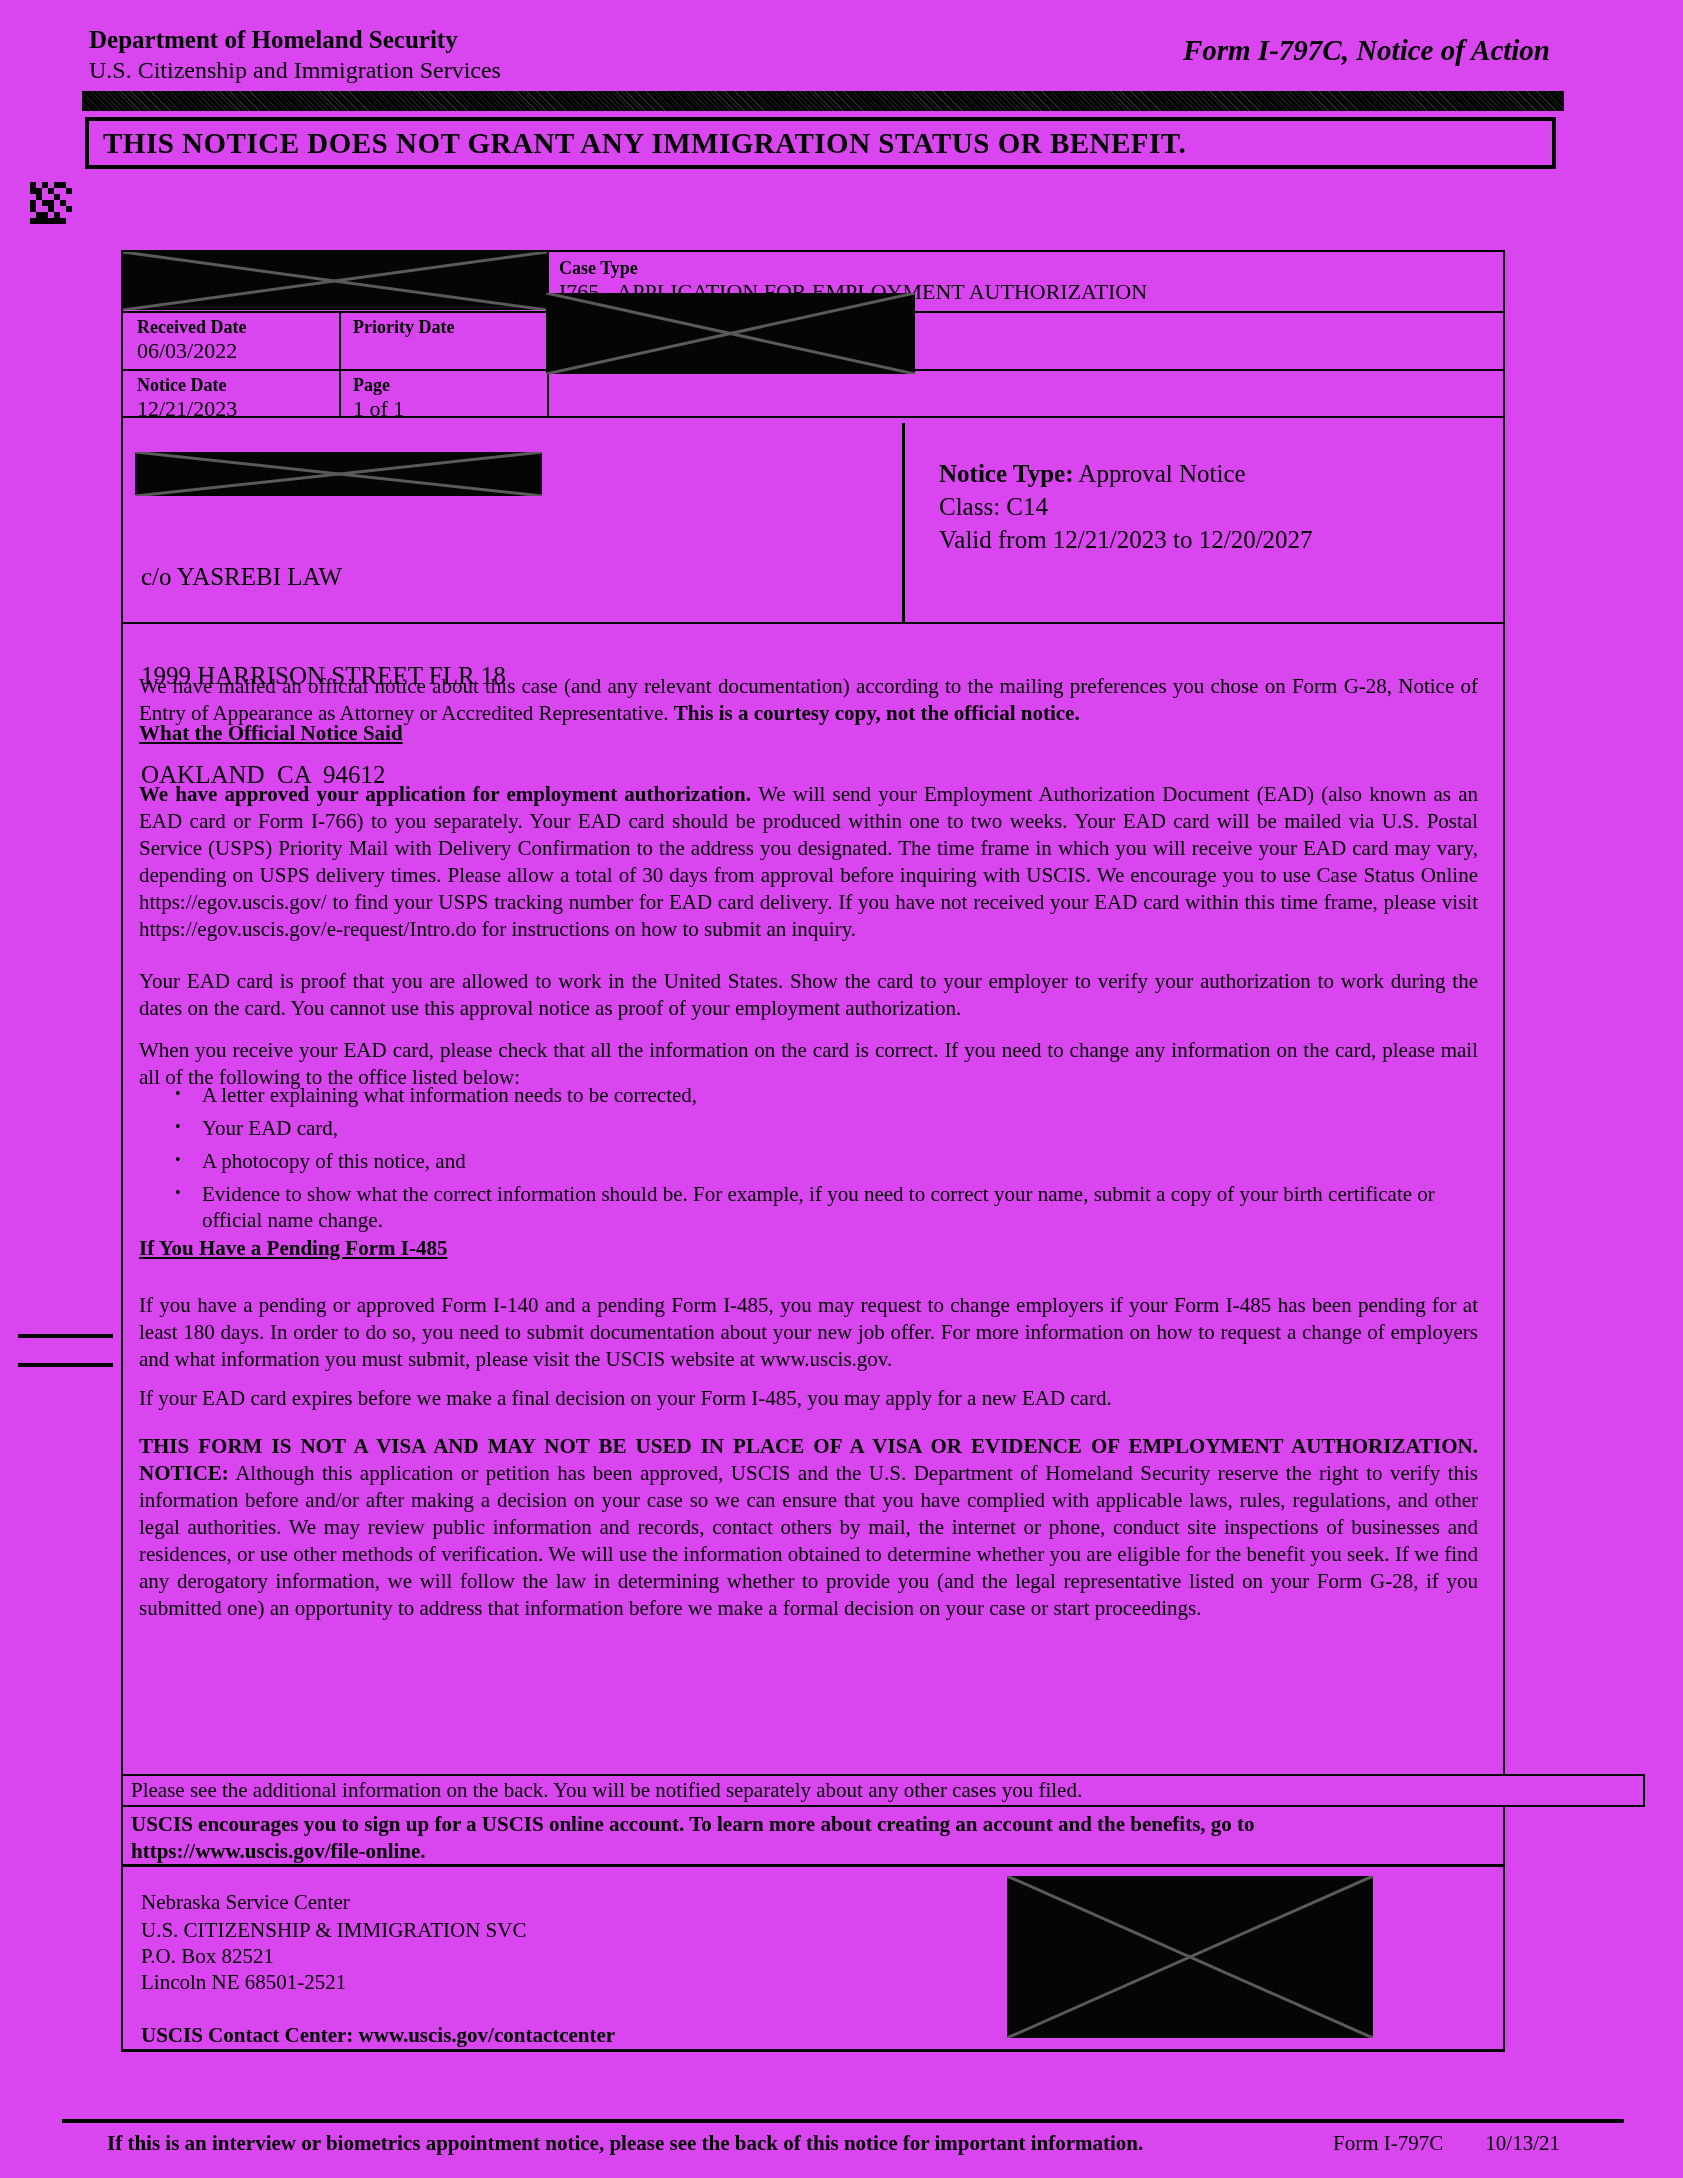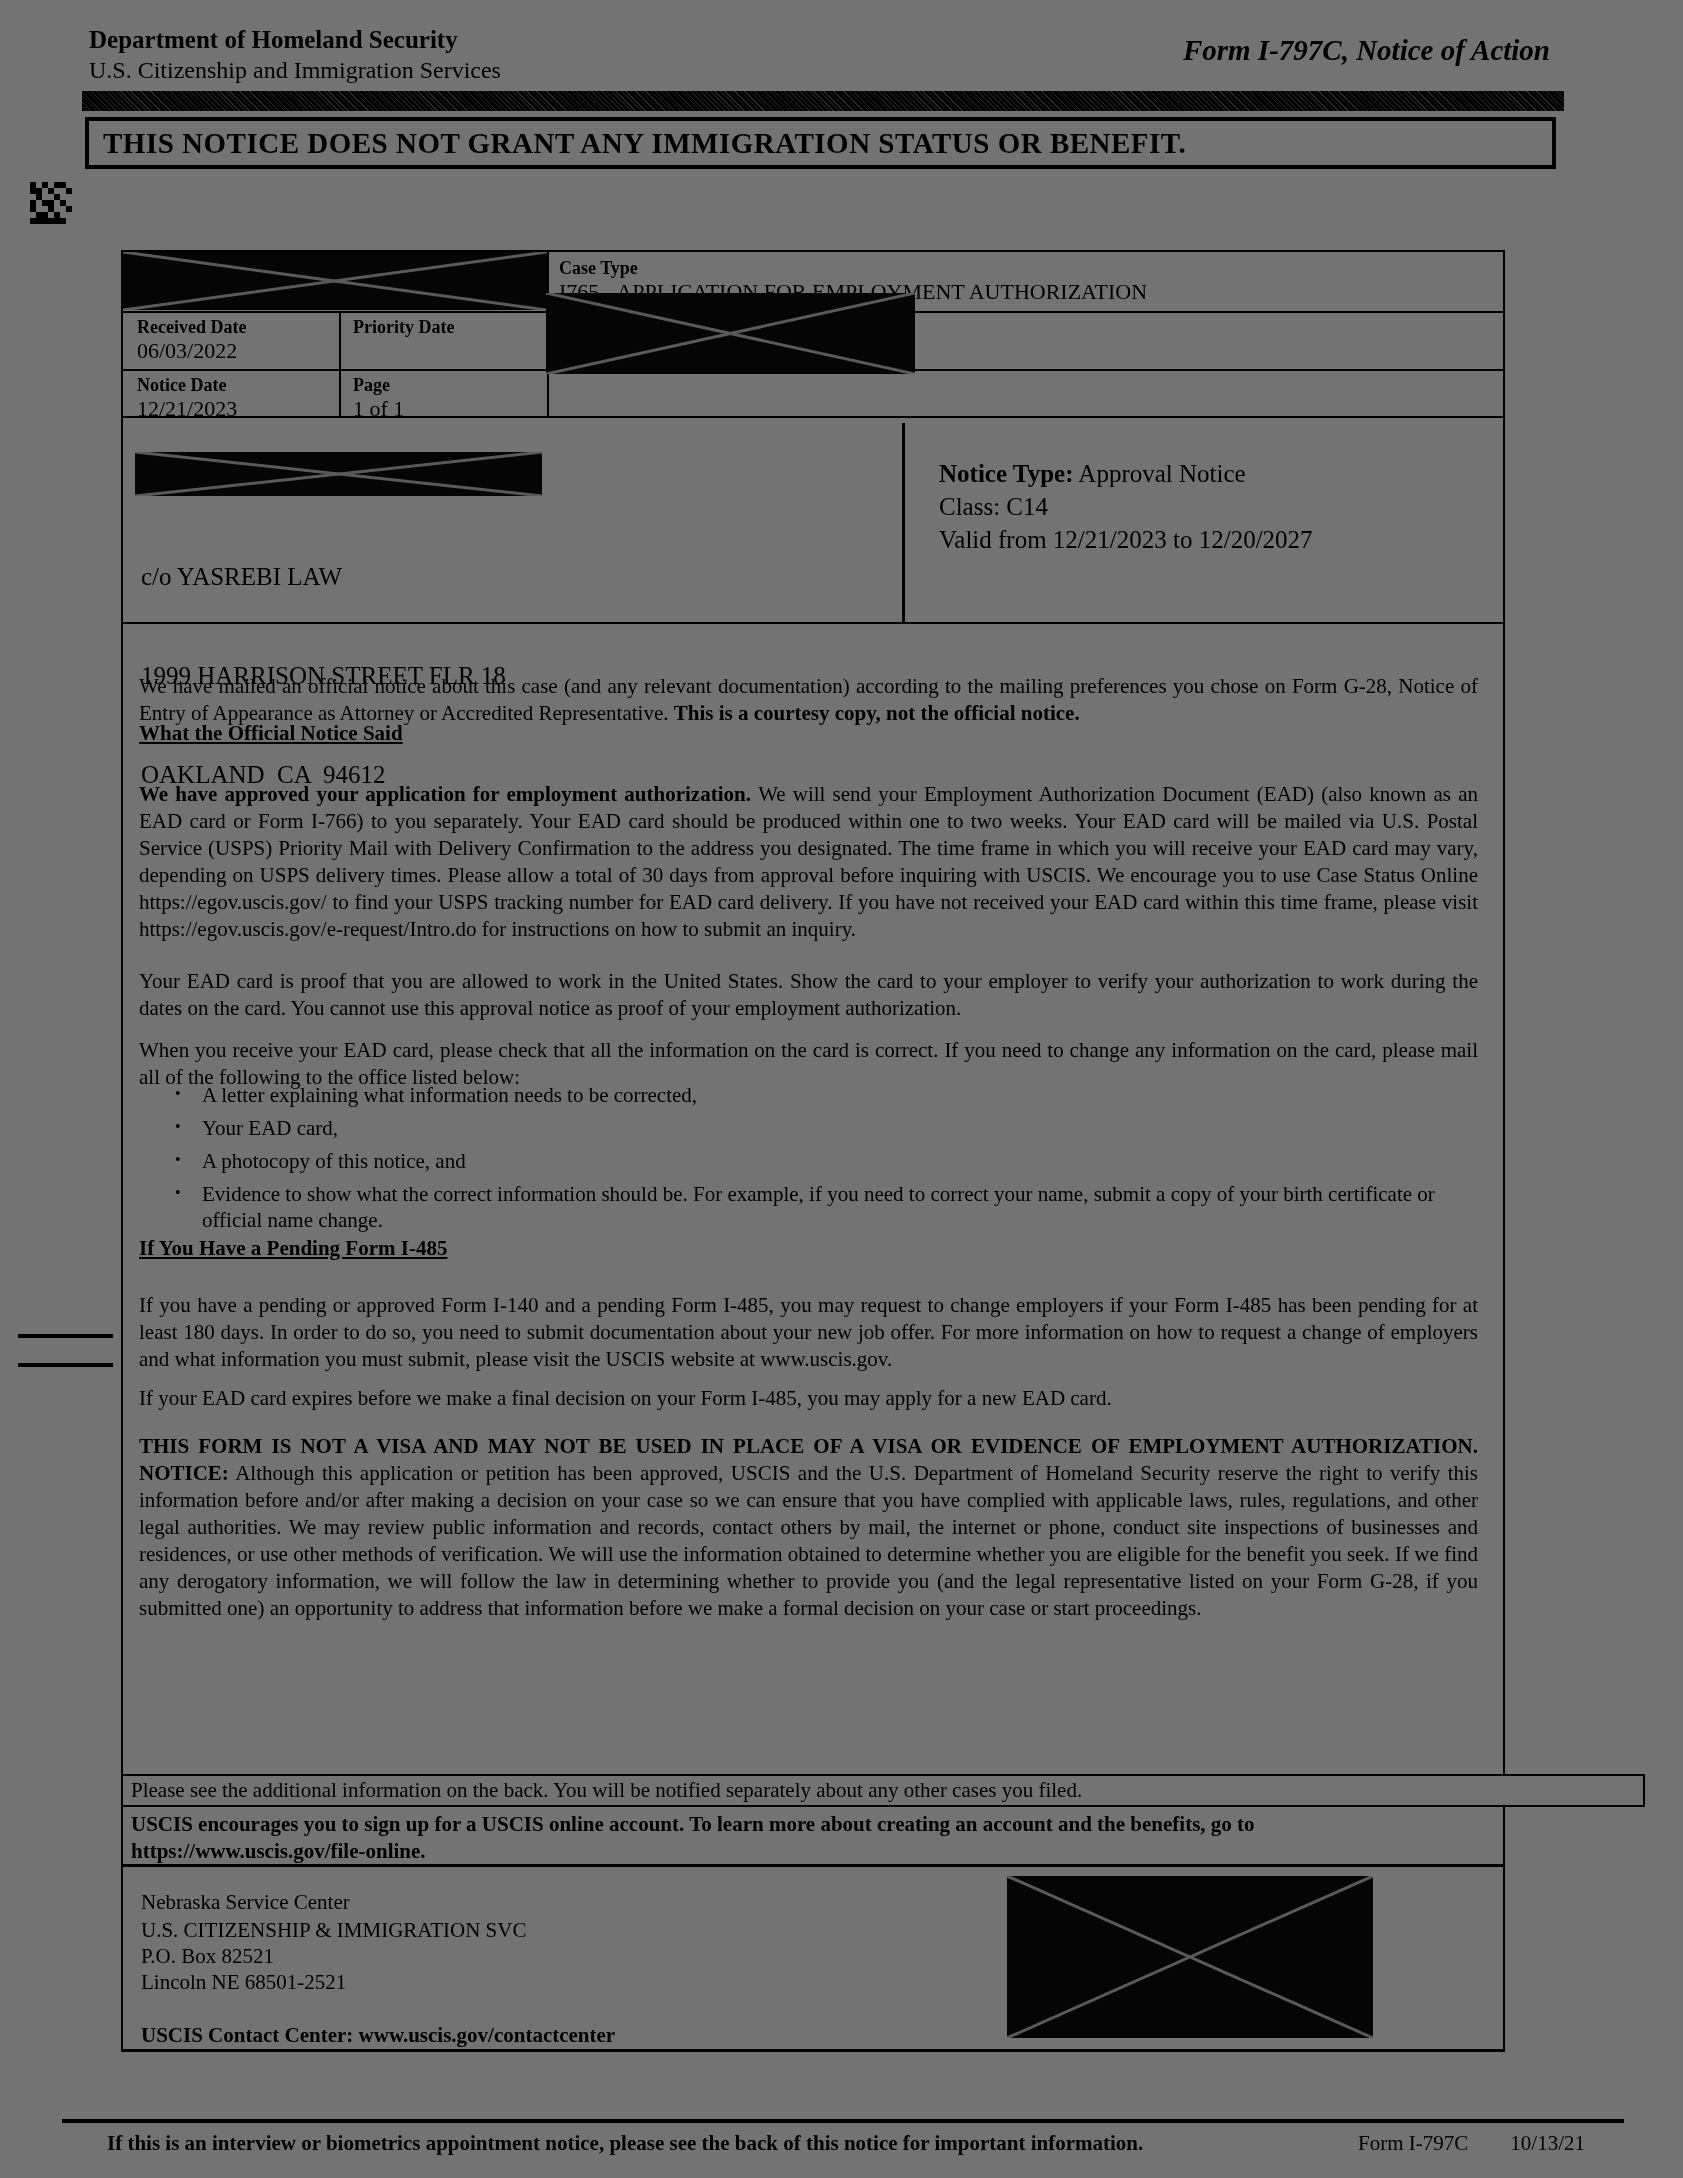--- a/index.html
+++ b/index.html
@@ -1,17 +1,17 @@
 <!DOCTYPE html>
 <html><head>
 <meta charset="utf-8">
 <style>
   html,body{margin:0;padding:0;background:#e8e8e8;}
   .page{
-    position:relative;width:1683px;height:2178px;background:#737373;
+    position:relative;width:1683px;height:2178px;background:#d946ef;
     font-family:"Liberation Serif","DejaVu Serif",serif;color:#000;
     overflow:hidden;
   }
   
   .agency{position:absolute;left:89px;top:24px;}
   .agency .l1{font-size:25px;font-weight:bold;line-height:31px;}
   .agency .l2{font-size:24px;line-height:31px;}
   .form-title{position:absolute;right:133px;top:34px;font-size:29px;font-weight:bold;font-style:italic;}
   .sep-bar{
     position:absolute;left:82px;top:91px;width:1482px;height:20px;background:#000;
@@ -66,21 +66,21 @@
     font-size:21px;font-weight:bold;line-height:27px;padding:4px 30px 0 8px;text-align:left;}
   .svc-box{position:absolute;left:121px;top:1867px;width:1384px;height:185px;
     border-left:2px solid #000;border-right:2px solid #000;border-bottom:3px solid #000;box-sizing:border-box;padding-left:16px;}
   .svc-line{position:absolute;left:18px;font-size:21px;line-height:26px;}
   .svc-contact{position:absolute;left:18px;font-size:21px;font-weight:bold;}
   
   .mark-line{position:absolute;left:18px;width:95px;height:4px;background:#000;}
   
   .footer-rule{position:absolute;left:62px;top:2119px;width:1562px;height:4px;background:#000;}
   .footer-note{position:absolute;left:107px;top:2131px;font-size:21px;font-weight:bold;}
-  .footer-ref{position:absolute;right:98px;top:2131px;font-size:21px;}
+  .footer-ref{position:absolute;right:123px;top:2131px;font-size:21px;}
   .footer-ref .rev{margin-left:42px;}
 </style>
 </head>
 <body>
 
 <div class="page">
 
   <div class="agency">
     <div class="l1">Department of Homeland Security</div>
     <div class="l2">U.S. Citizenship and Immigration Services</div>

